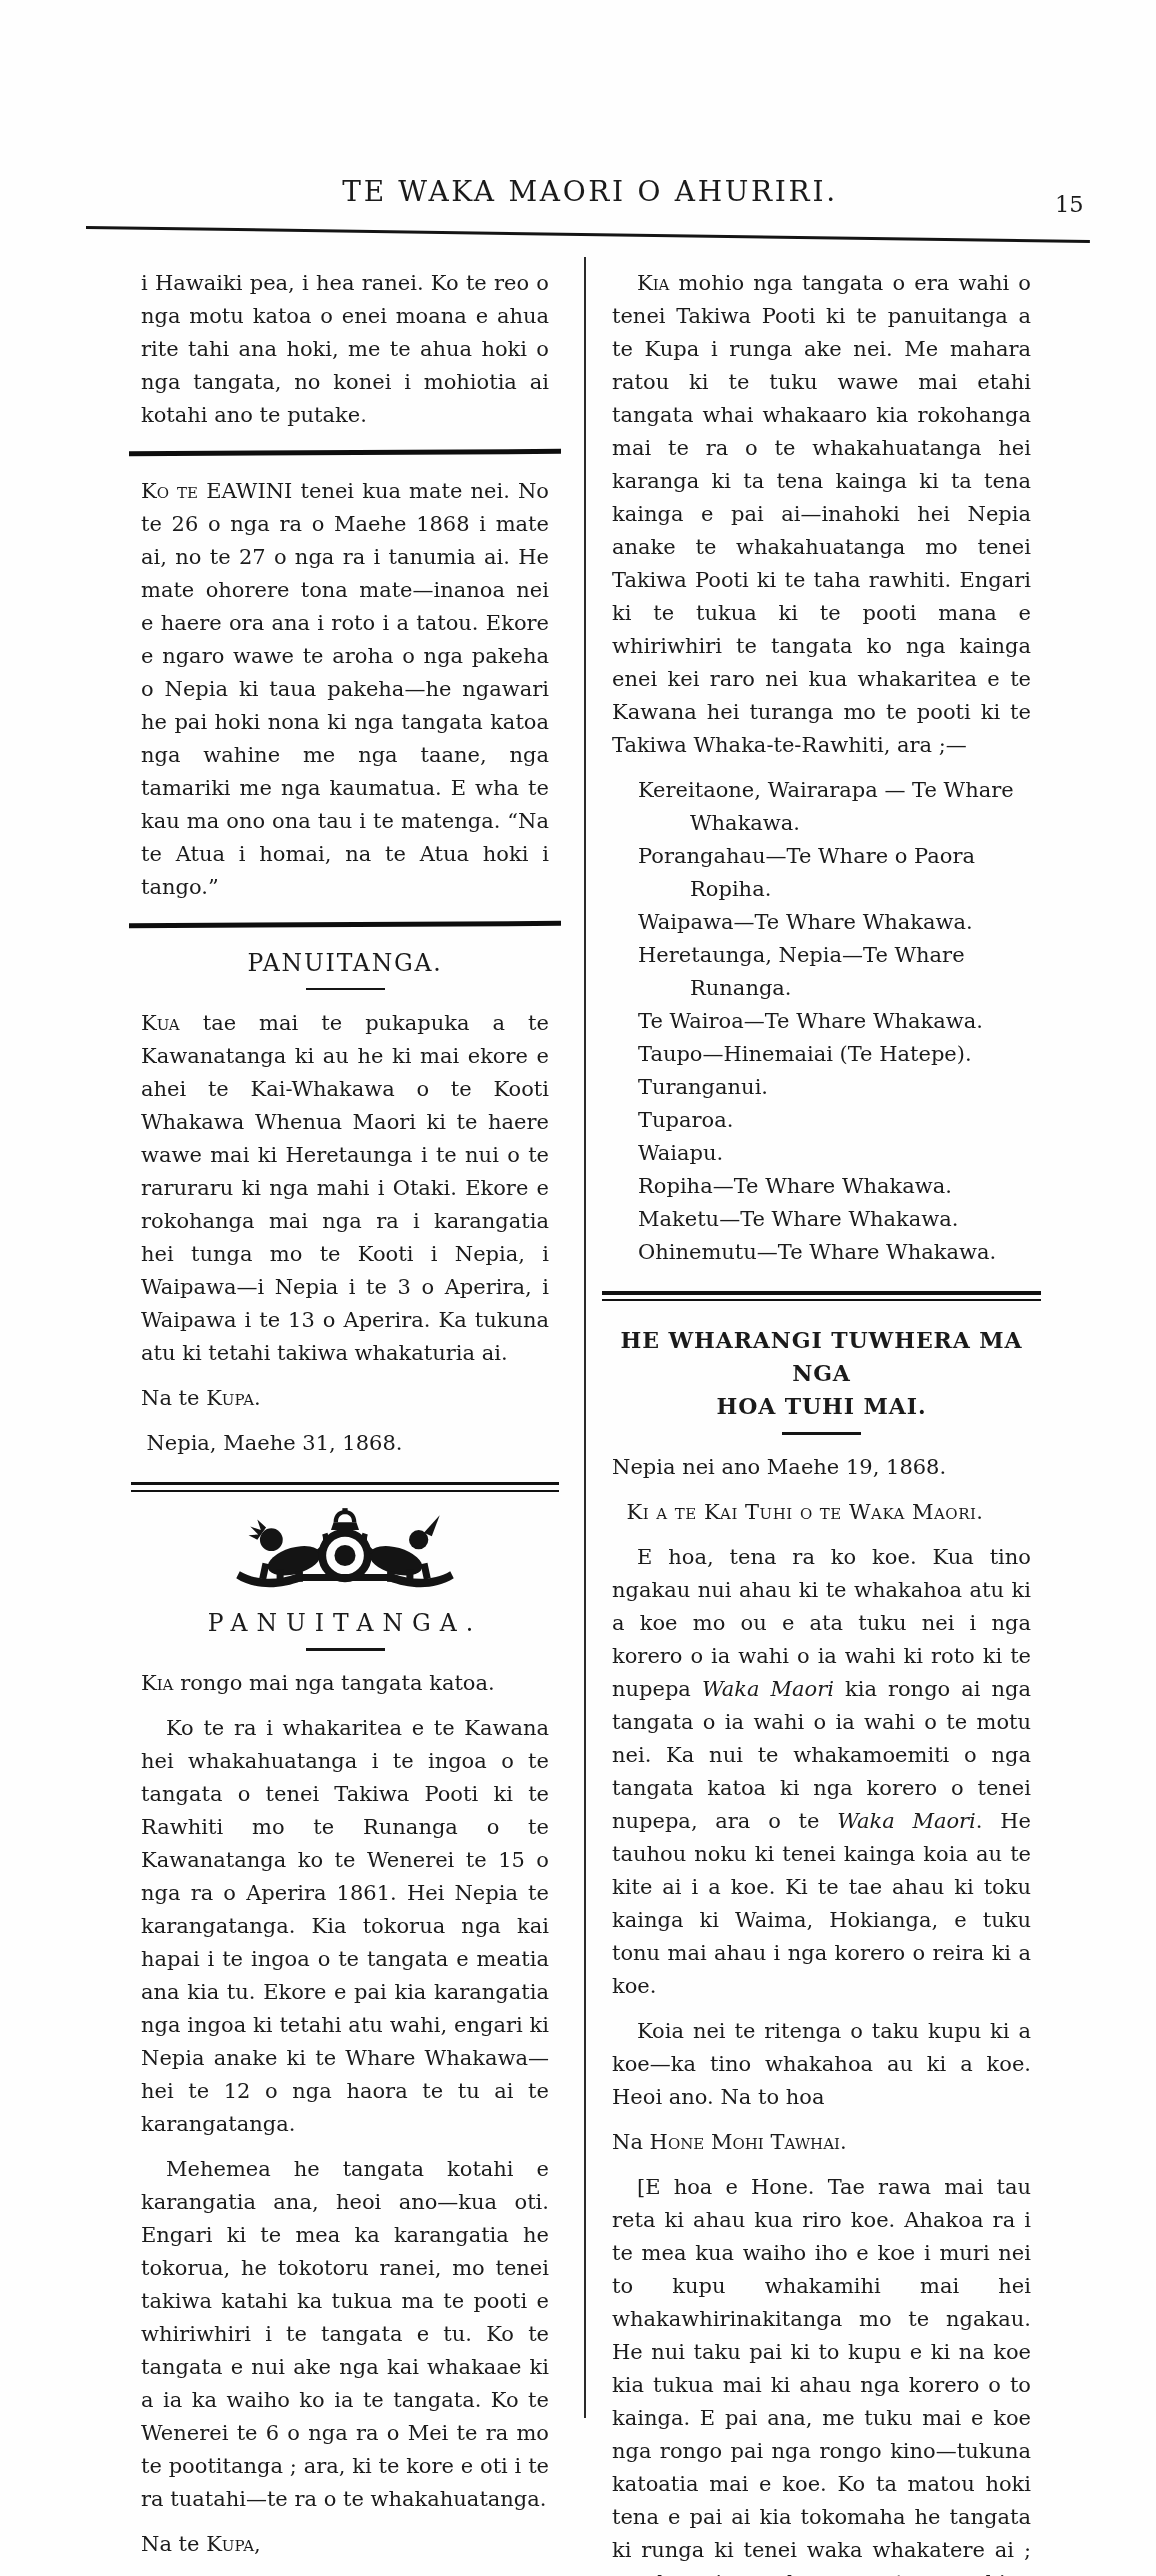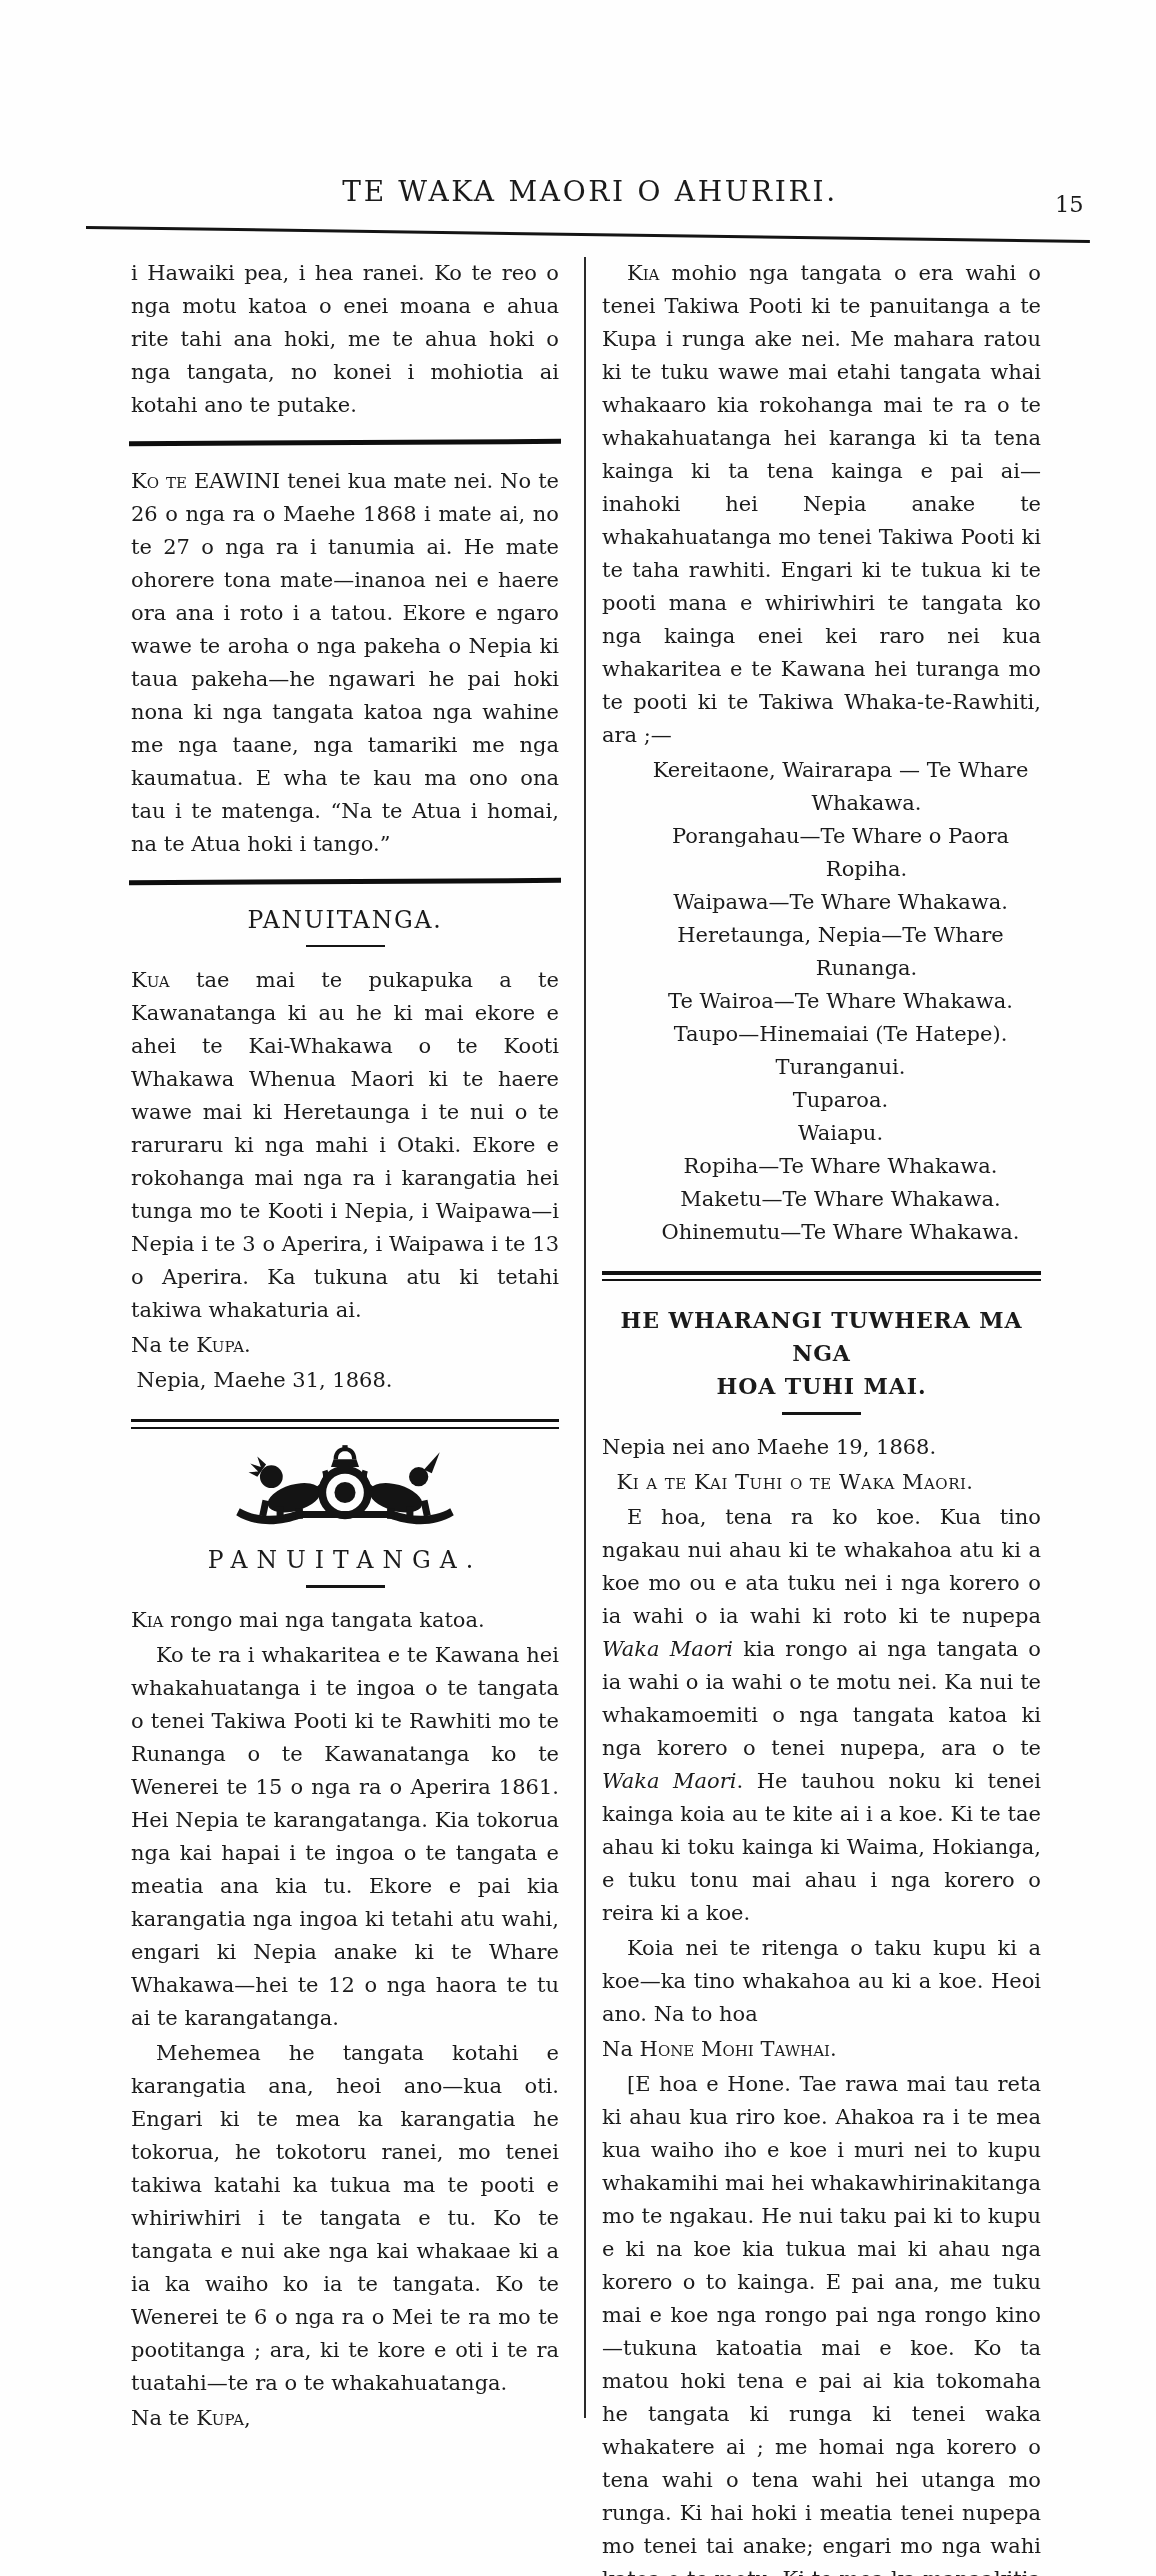--- a/index.html
+++ b/index.html
@@ -25,21 +25,21 @@
     background:#141414;transform:rotate(0.8deg);transform-origin:left center;
   }
   .col-rule{
     position:absolute;left:584px;top:257px;width:1.8px;height:2161px;
     background:#2a2a2a;
   }
   .col{position:absolute;top:255px;}
   .col-left{left:129px;width:432px;}
   .col-right{left:600px;width:443px;}
   .col p{
-    margin:2px;font-size:21px;line-height:33px;text-align:justify;
+    margin:12px;font-size:21px;line-height:33px;text-align:justify;
   }
   .indent{text-indent:25px;}
   .gap{margin-top:12.6px;}
   .sc{font-variant:small-caps;}
   .rule-heavy{height:5.4px;background:#0e0e0e;margin:18px 0 20px 0;transform:rotate(-0.3deg);}
   .rule-double{margin:22px 1.8px 16.3px 1.8px;}
   .rule-double .bar-a{height:3.6px;background:#111;}
   .rule-double .bar-b{height:1.8px;background:#111;margin-top:4.5px;}
   .rule-short{width:79px;height:2.7px;background:#151515;margin:9px auto 16.3px auto;}
   .section-heading{
@@ -50,21 +50,21 @@
   .letters-heading{
     margin:23.5px 0 0 0;text-align:center;font-weight:bold;
     font-size:22px;line-height:33px;letter-spacing:0.9px;
   }
   .arms-wrap{text-align:center;margin:14.5px 0 9px 0;}
   .sig-kupa1{text-align:right;padding-right:43px;}
   .dateline-left{text-align:left;text-indent:5.4px;}
   .sig-kupa2{text-align:right;padding-right:131px;}
   .places{list-style:none;margin:1.8px 0 0 0;padding:0 0 0 38px;}
   .places li{
-    font-size:21px;line-height:33px;text-align:center;
+    font-size:21px;line-height:33px;text-align:left;
     padding-left:52px;text-indent:-52px;
   }
   .letter-dateline{text-align:right;padding-right:7.2px;text-indent:0;}
   .salutation{font-variant:small-caps;padding-left:14.5px;text-indent:0;letter-spacing:0.5px;}
   .sig-tawhai{text-align:right;padding-right:27px;}
 </style>
 </head>
 <body>
 
 <div class="page">

